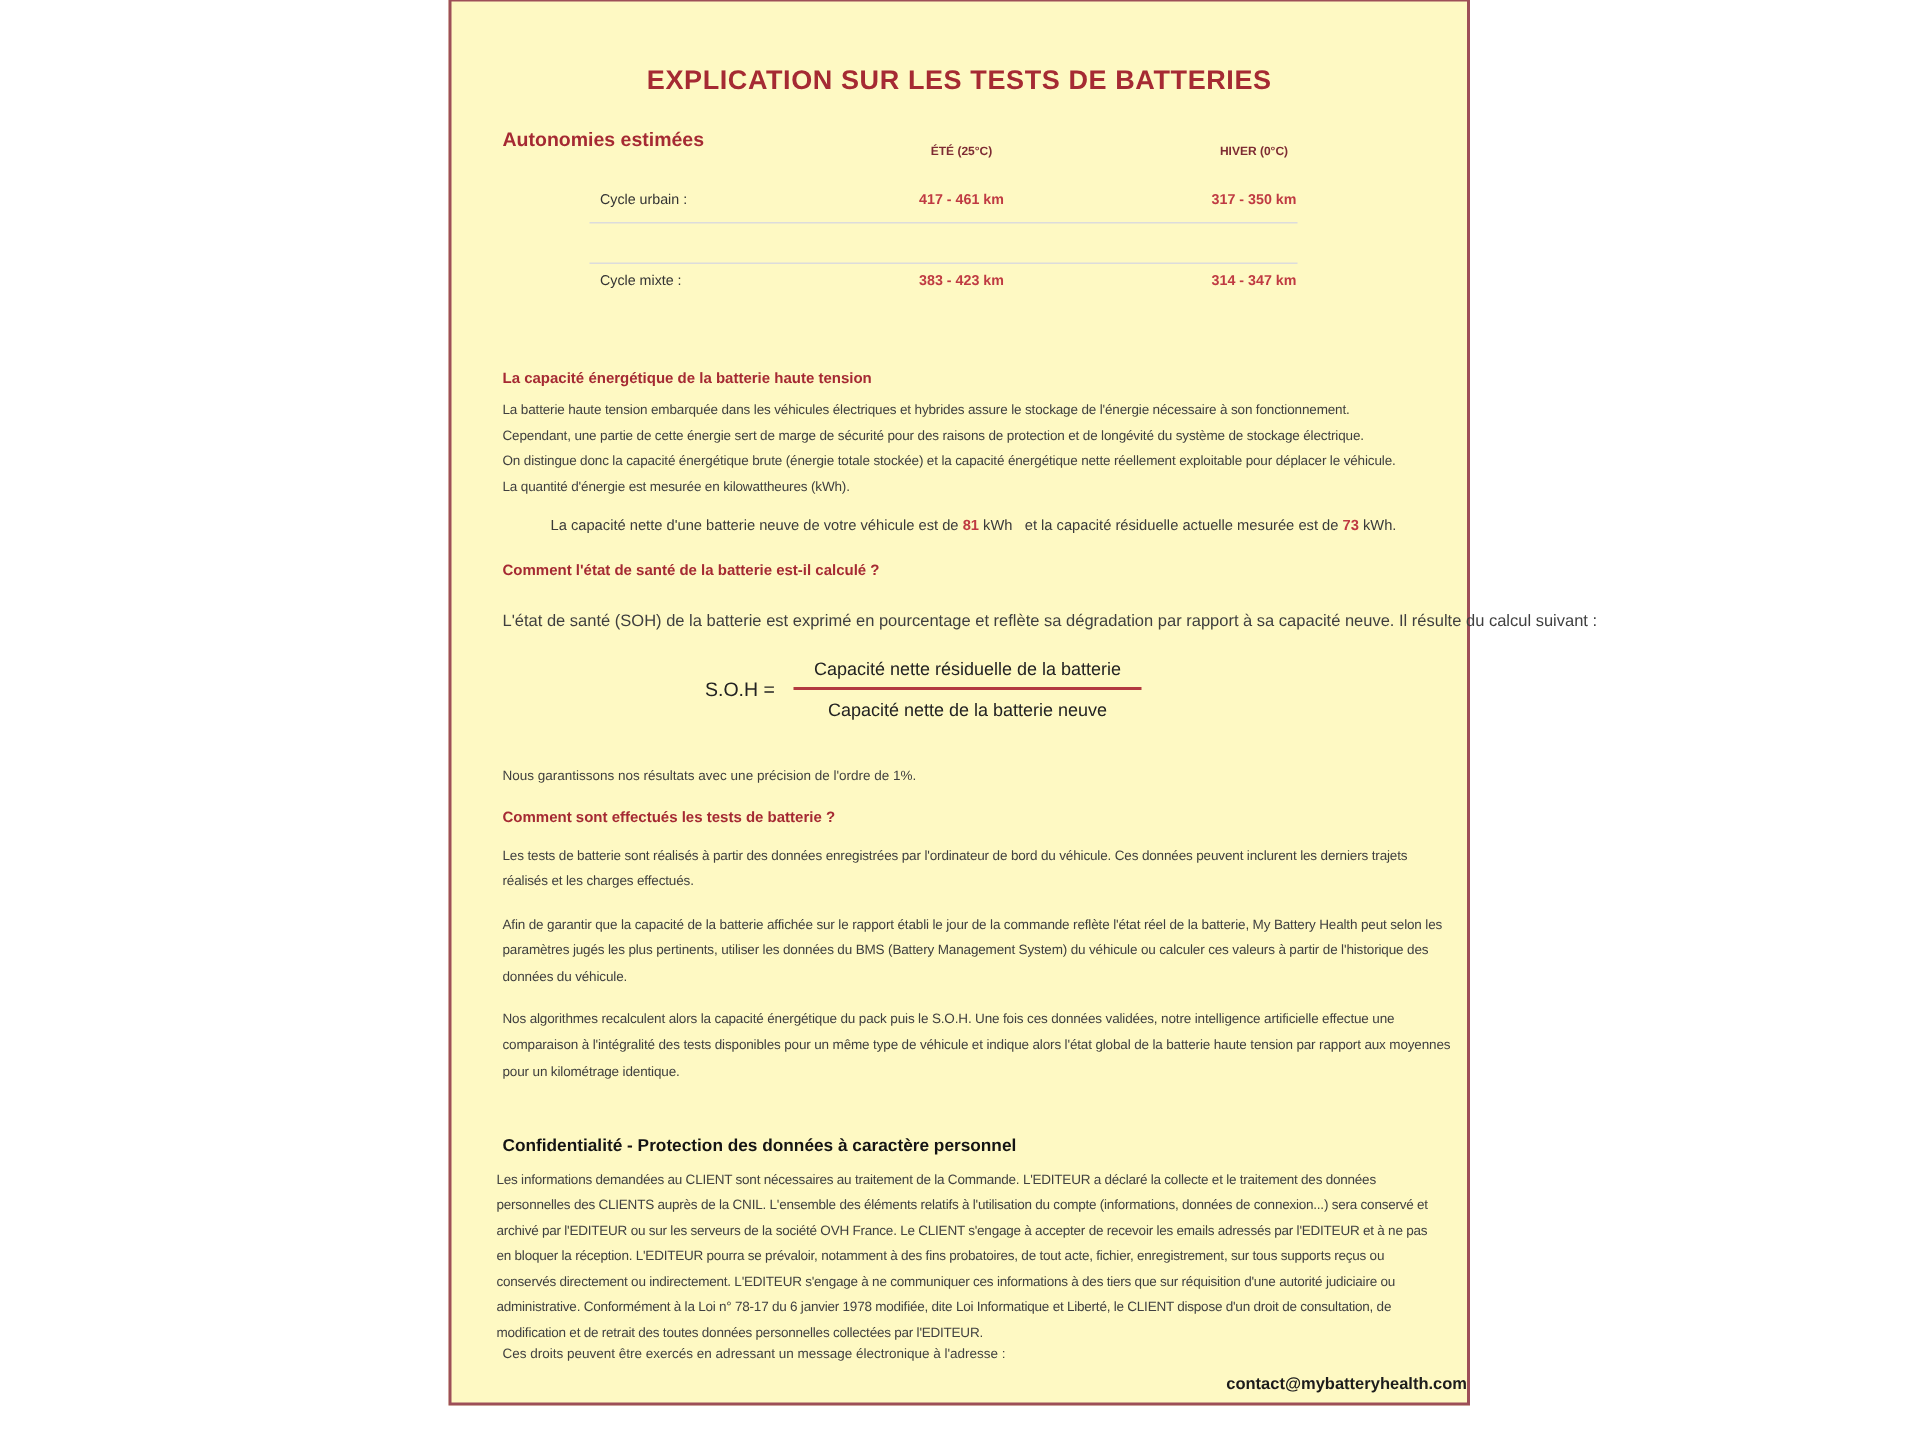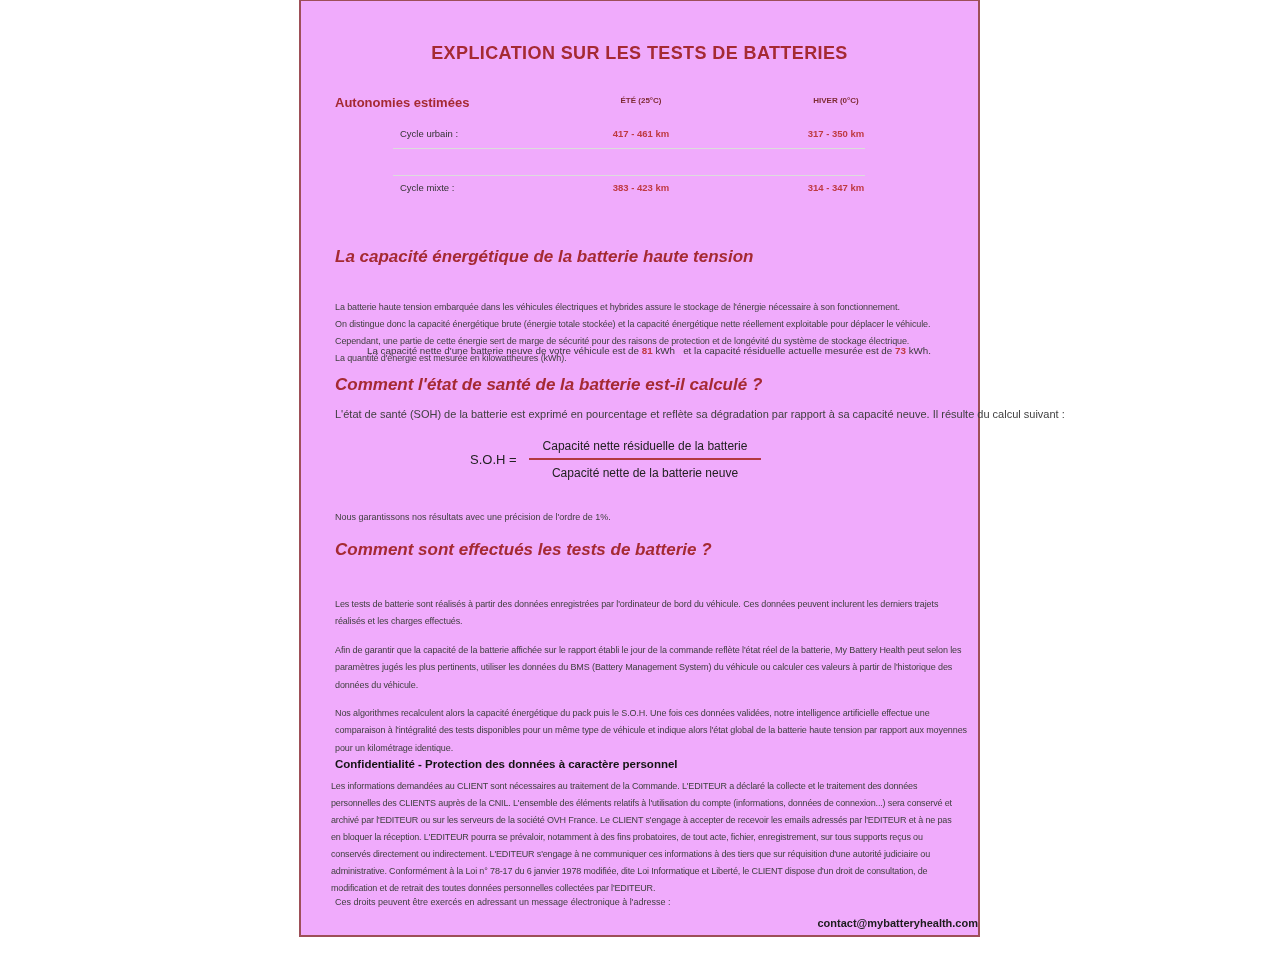--- a/index.html
+++ b/index.html
@@ -11,37 +11,37 @@
   }
   *{box-sizing:border-box;}
   html,body{margin:0;padding:0;}
   body{
     width:1280px;height:960px;position:relative;background:#ffffff;
     font-family:"Liberation Sans",sans-serif;color:var(--body-text);
     overflow:hidden;
   }
   .page{
     position:absolute;left:299px;top:-1px;width:681px;height:938px;
-    background:#f0abfc;border:2px solid var(--border-red);
+    background:#fef9c3;border:2px solid var(--border-red);
   }
   .title{
     position:absolute;top:42px;left:0;width:100%;text-align:center;
     font-size:18px;font-weight:700;color:var(--heading-red);letter-spacing:.4px;
   }
   
-  .aut-title{position:absolute;top:94px;left:34px;font-size:13px;font-weight:700;color:var(--heading-red);}
+  .aut-title{position:absolute;top:84px;left:34px;font-size:13px;font-weight:700;color:var(--heading-red);}
   .col-head{position:absolute;top:95px;width:200px;text-align:center;font-size:8px;font-weight:700;color:var(--column-maroon);}
   .c1{left:240px;} .c2{left:435px;}
   .t-row{position:absolute;left:0;width:100%;height:14px;font-size:9.5px;}
   .t-label{position:absolute;left:99px;color:#333333;}
   .t-val{position:absolute;width:200px;text-align:center;font-weight:700;color:var(--value-red);}
   .t-sep{position:absolute;left:92px;width:472px;height:1px;background:#dcdcdc;}
   
-  .sec-head{position:absolute;left:34px;font-size:17px;font-weight:700;color:var(--heading-red);white-space:nowrap;font-style:italic;}
-  .body-block{position:absolute;left:34px;width:632px;font-size:9px;letter-spacing:-0.1px;line-height:17px;color:var(--body-text);margin-top:34px;}
+  .sec-head{position:absolute;left:34px;font-size:10px;font-weight:700;color:var(--heading-red);white-space:nowrap;}
+  .body-block{position:absolute;left:34px;width:632px;font-size:9px;letter-spacing:-0.1px;line-height:17px;color:var(--body-text);}
   .bline{height:17px;white-space:nowrap;}
   .summary{position:absolute;left:34px;top:344px;font-size:9.8px;white-space:nowrap;color:#3a3a3a;padding-left:32px;}
   .red-val{color:var(--value-red);font-weight:700;}
   .soh-intro{position:absolute;left:34px;top:407px;font-size:11px;white-space:nowrap;color:var(--body-text);}
   .formula{position:absolute;left:169px;top:438px;display:flex;align-items:center;color:#222222;}
   .soh-lhs{font-size:13px;margin-right:12px;}
   .frac{text-align:center;font-size:12px;}
   .frac .num{padding:0 14px 5px 14px;}
   .frac-line{height:2px;background:#b23a40;}
   .frac .den{padding:6px 14px 0 14px;}
@@ -75,22 +75,22 @@
 
   <div class="t-row" style="top:181px">
     <span class="t-label">Cycle mixte :</span>
     <span class="t-val c1">383 - 423 km</span>
     <span class="t-val c2">314 - 347 km</span>
   </div>
 
   <div class="sec-head" style="top:246px">La capacité énergétique de la batterie haute tension</div>
   <div class="body-block" style="top:264px">
     <div class="bline">La batterie haute tension embarquée dans les véhicules électriques et hybrides assure le stockage de l'énergie nécessaire à son fonctionnement.</div>
+    <div class="bline">Cependant, une partie de cette énergie sert de marge de sécurité pour des raisons de protection et de longévité du système de stockage électrique.</div>
     <div class="bline">On distingue donc la capacité énergétique brute (énergie totale stockée) et la capacité énergétique nette réellement exploitable pour déplacer le véhicule.</div>
-    <div class="bline">Cependant, une partie de cette énergie sert de marge de sécurité pour des raisons de protection et de longévité du système de stockage électrique.</div>
     <div class="bline">La quantité d'énergie est mesurée en kilowattheures (kWh).</div>
   </div>
 
   <div class="summary"><span>La capacité nette d'une batterie neuve de votre véhicule est de </span><span class="red-val">81</span><span> kWh</span><span>&nbsp;&nbsp; et la capacité résiduelle actuelle mesurée est de </span><span class="red-val">73</span><span> kWh.</span></div>
 
   <div class="sec-head" style="top:374px">Comment l'état de santé de la batterie est-il calculé ?</div>
   <div class="soh-intro">L'état de santé (SOH) de la batterie est exprimé en pourcentage et reflète sa dégradation par rapport à sa capacité neuve. Il résulte du calcul suivant :</div>
 
   <div class="formula">
     <span class="soh-lhs">S.O.H =</span>

